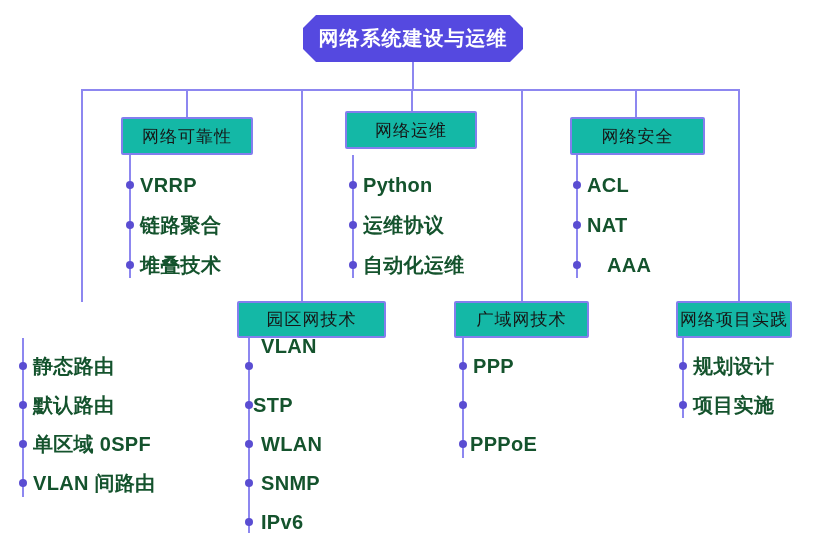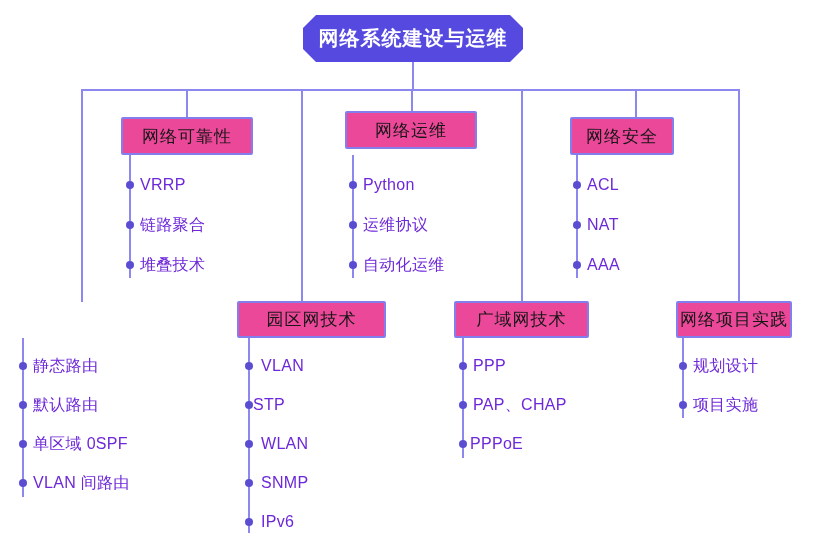--- a/index.html
+++ b/index.html
@@ -9,29 +9,29 @@
   }
   .vline{position:absolute;width:2px;background:#8d87f0;}
   .hline{position:absolute;height:2px;background:#8d87f0;}
   .root-box{
     position:absolute;left:303px;top:15px;width:220px;height:47px;
     background:#5549e0;color:#ffffff;font-size:20px;font-weight:bold;
     display:flex;align-items:center;justify-content:center;letter-spacing:1px;
     clip-path:polygon(13px 0,calc(100% - 13px) 0,100% 13px,100% calc(100% - 13px),calc(100% - 13px) 100%,13px 100%,0 calc(100% - 13px),0 13px);
   }
   .node-box{
-    position:absolute;height:38px;background:#ec4899;border:2px solid #837eee;border-radius:2px;
+    position:absolute;height:38px;background:#14b8a6;border:2px solid #837eee;border-radius:2px;
     box-sizing:border-box;display:flex;align-items:center;justify-content:center;
     font-size:17px;color:#161616;letter-spacing:1px;
   }
   .node-box.bottom{height:37px;}
   .dot{position:absolute;width:8px;height:8px;border-radius:50%;background:#5a4dd2;}
   .leaf{
-    position:absolute;height:24px;line-height:24px;font-size:16px;color:#6d28d9;
-    white-space:nowrap;letter-spacing:0.3px;
+    position:absolute;height:24px;line-height:24px;font-size:20px;color:#14532d;
+    white-space:nowrap;letter-spacing:0.3px;font-weight:bold;
   }
 </style>
 </head>
 <body>
 
 <div id="canvas">
 
   <div class="vline" style="left:412px;top:62px;height:28px;"></div>
   <div class="hline" style="left:81px;top:89px;width:659px;"></div>
   <div class="vline" style="left:81px;top:89px;height:213px;"></div>
@@ -55,58 +55,57 @@
 
   <div class="node-box" style="left:345px;top:111px;width:132px;">网络运维</div>
   <div class="vline" style="left:352px;top:155px;height:123px;"></div>
   <div class="dot" style="left:349px;top:181px;"></div>
   <div class="leaf" style="left:363px;top:173px;">Python</div>
   <div class="dot" style="left:349px;top:221px;"></div>
   <div class="leaf" style="left:363px;top:213px;">运维协议</div>
   <div class="dot" style="left:349px;top:261px;"></div>
   <div class="leaf" style="left:363px;top:253px;">自动化运维</div>
 
-  <div class="node-box" style="left:570px;top:117px;width:104px;">网络安全</div>
+  <div class="node-box" style="left:570px;top:117px;width:135px;">网络安全</div>
   <div class="vline" style="left:576px;top:155px;height:123px;"></div>
   <div class="dot" style="left:573px;top:181px;"></div>
   <div class="leaf" style="left:587px;top:173px;">ACL</div>
   <div class="dot" style="left:573px;top:221px;"></div>
   <div class="leaf" style="left:587px;top:213px;">NAT</div>
   <div class="dot" style="left:573px;top:261px;"></div>
-  <div class="leaf" style="left:587px;top:253px;text-align:right;">AAA</div>
+  <div class="leaf" style="left:607px;top:253px;text-align:right;">AAA</div>
 
   <div class="vline" style="left:22px;top:338px;height:159px;"></div>
   <div class="dot" style="left:19px;top:362px;"></div>
   <div class="leaf" style="left:33px;top:354px;">静态路由</div>
   <div class="dot" style="left:19px;top:401px;"></div>
   <div class="leaf" style="left:33px;top:393px;">默认路由</div>
   <div class="dot" style="left:19px;top:440px;"></div>
   <div class="leaf" style="left:33px;top:432px;">单区域 0SPF</div>
   <div class="dot" style="left:19px;top:479px;"></div>
   <div class="leaf" style="left:33px;top:471px;">VLAN 间路由</div>
 
   <div class="node-box bottom" style="left:237px;top:301px;width:149px;">园区网技术</div>
   <div class="vline" style="left:248px;top:338px;height:195px;"></div>
   <div class="dot" style="left:245px;top:362px;"></div>
-  <div class="leaf" style="left:261px;top:354px;">VLAN</div>
+  <div class="leaf" style="left:261px;top:334px;">VLAN</div>
   <div class="dot" style="left:245px;top:401px;"></div>
   <div class="leaf" style="left:253px;top:393px;">STP</div>
   <div class="dot" style="left:245px;top:440px;"></div>
   <div class="leaf" style="left:261px;top:432px;">WLAN</div>
   <div class="dot" style="left:245px;top:479px;"></div>
   <div class="leaf" style="left:261px;top:471px;">SNMP</div>
   <div class="dot" style="left:245px;top:518px;"></div>
   <div class="leaf" style="left:261px;top:510px;">IPv6</div>
 
   <div class="node-box bottom" style="left:454px;top:301px;width:135px;">广域网技术</div>
   <div class="vline" style="left:462px;top:338px;height:120px;"></div>
   <div class="dot" style="left:459px;top:362px;"></div>
   <div class="leaf" style="left:473px;top:354px;">PPP</div>
   <div class="dot" style="left:459px;top:401px;"></div>
-  <div class="leaf" style="left:473px;top:393px;">PAP、CHAP</div>
   <div class="dot" style="left:459px;top:440px;"></div>
   <div class="leaf" style="left:470px;top:432px;">PPPoE</div>
 
   <div class="node-box bottom" style="left:676px;top:301px;width:116px;">网络项目实践</div>
   <div class="vline" style="left:682px;top:338px;height:80px;"></div>
   <div class="dot" style="left:679px;top:362px;"></div>
   <div class="leaf" style="left:693px;top:354px;">规划设计</div>
   <div class="dot" style="left:679px;top:401px;"></div>
   <div class="leaf" style="left:693px;top:393px;">项目实施</div>
 

